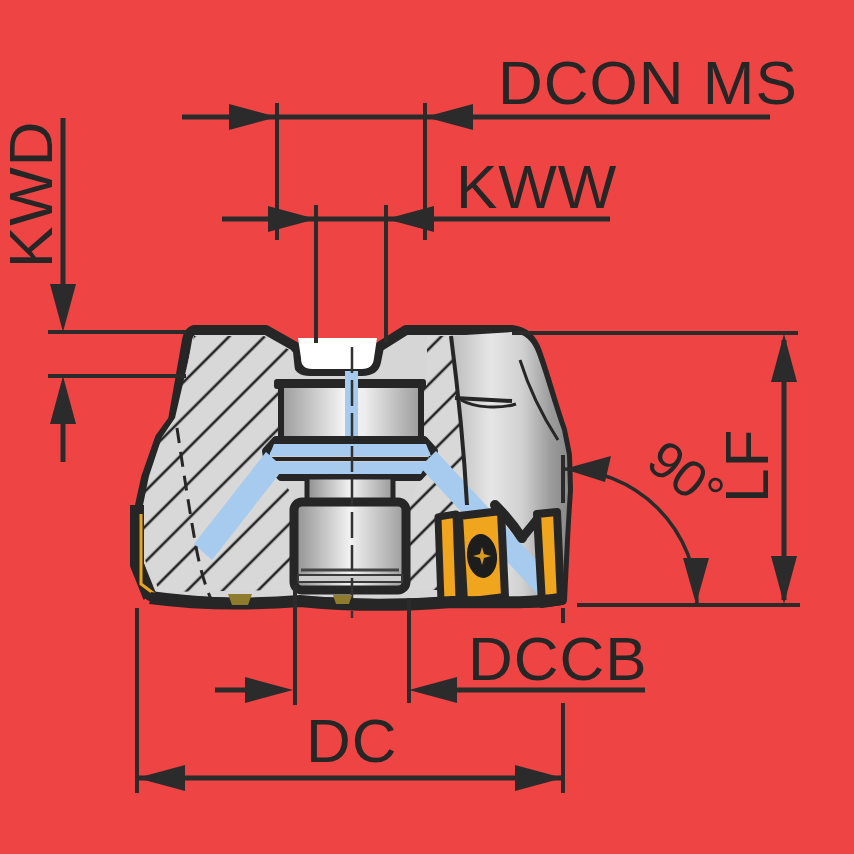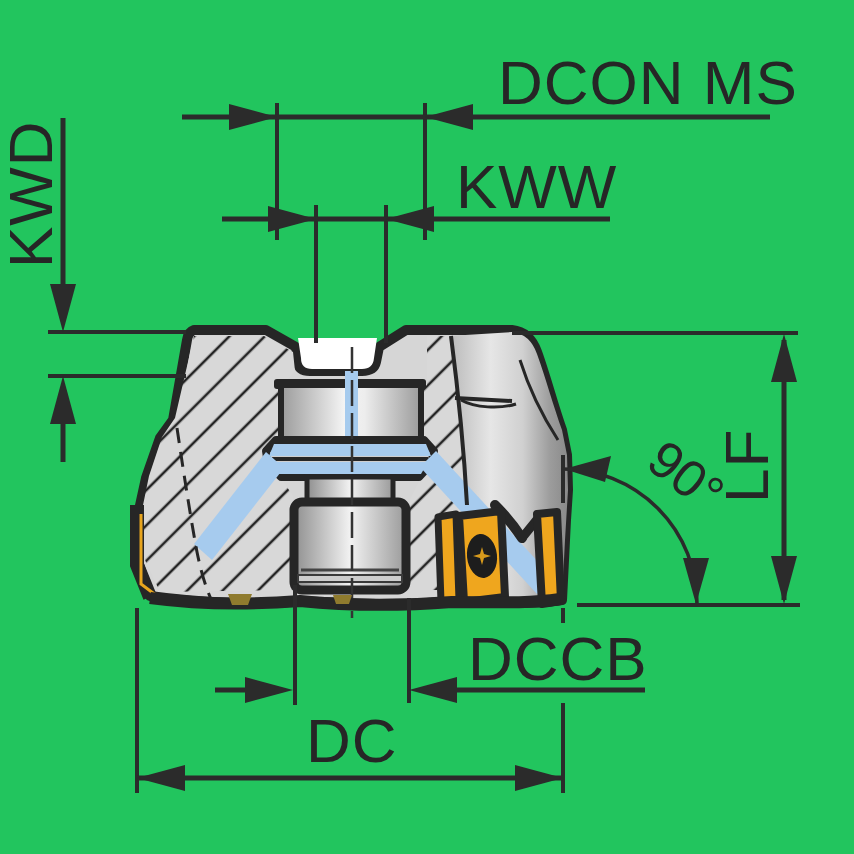--- a/index.html
+++ b/index.html
@@ -1,16 +1,16 @@
 <!DOCTYPE html>
 <html><head>
 <meta charset="utf-8">
 <style>
   html,body{margin:0;padding:0;background:#ffffff;}
-  .stage{position:relative;width:854px;height:854px;background:#22c55e;overflow:hidden;
+  .stage{position:relative;width:854px;height:854px;background:#ef4444;overflow:hidden;
          font-family:"Liberation Sans", sans-serif;}
   svg text{font-family:"Liberation Sans", sans-serif;fill:#262626;}
   .dim-label{font-size:62px;letter-spacing:1px;}
   .dim-label-sm{font-size:52px;}
 </style>
 </head>
 <body>
 
 <div class="stage">
 <svg width="854" height="854" viewBox="0 0 854 854">

